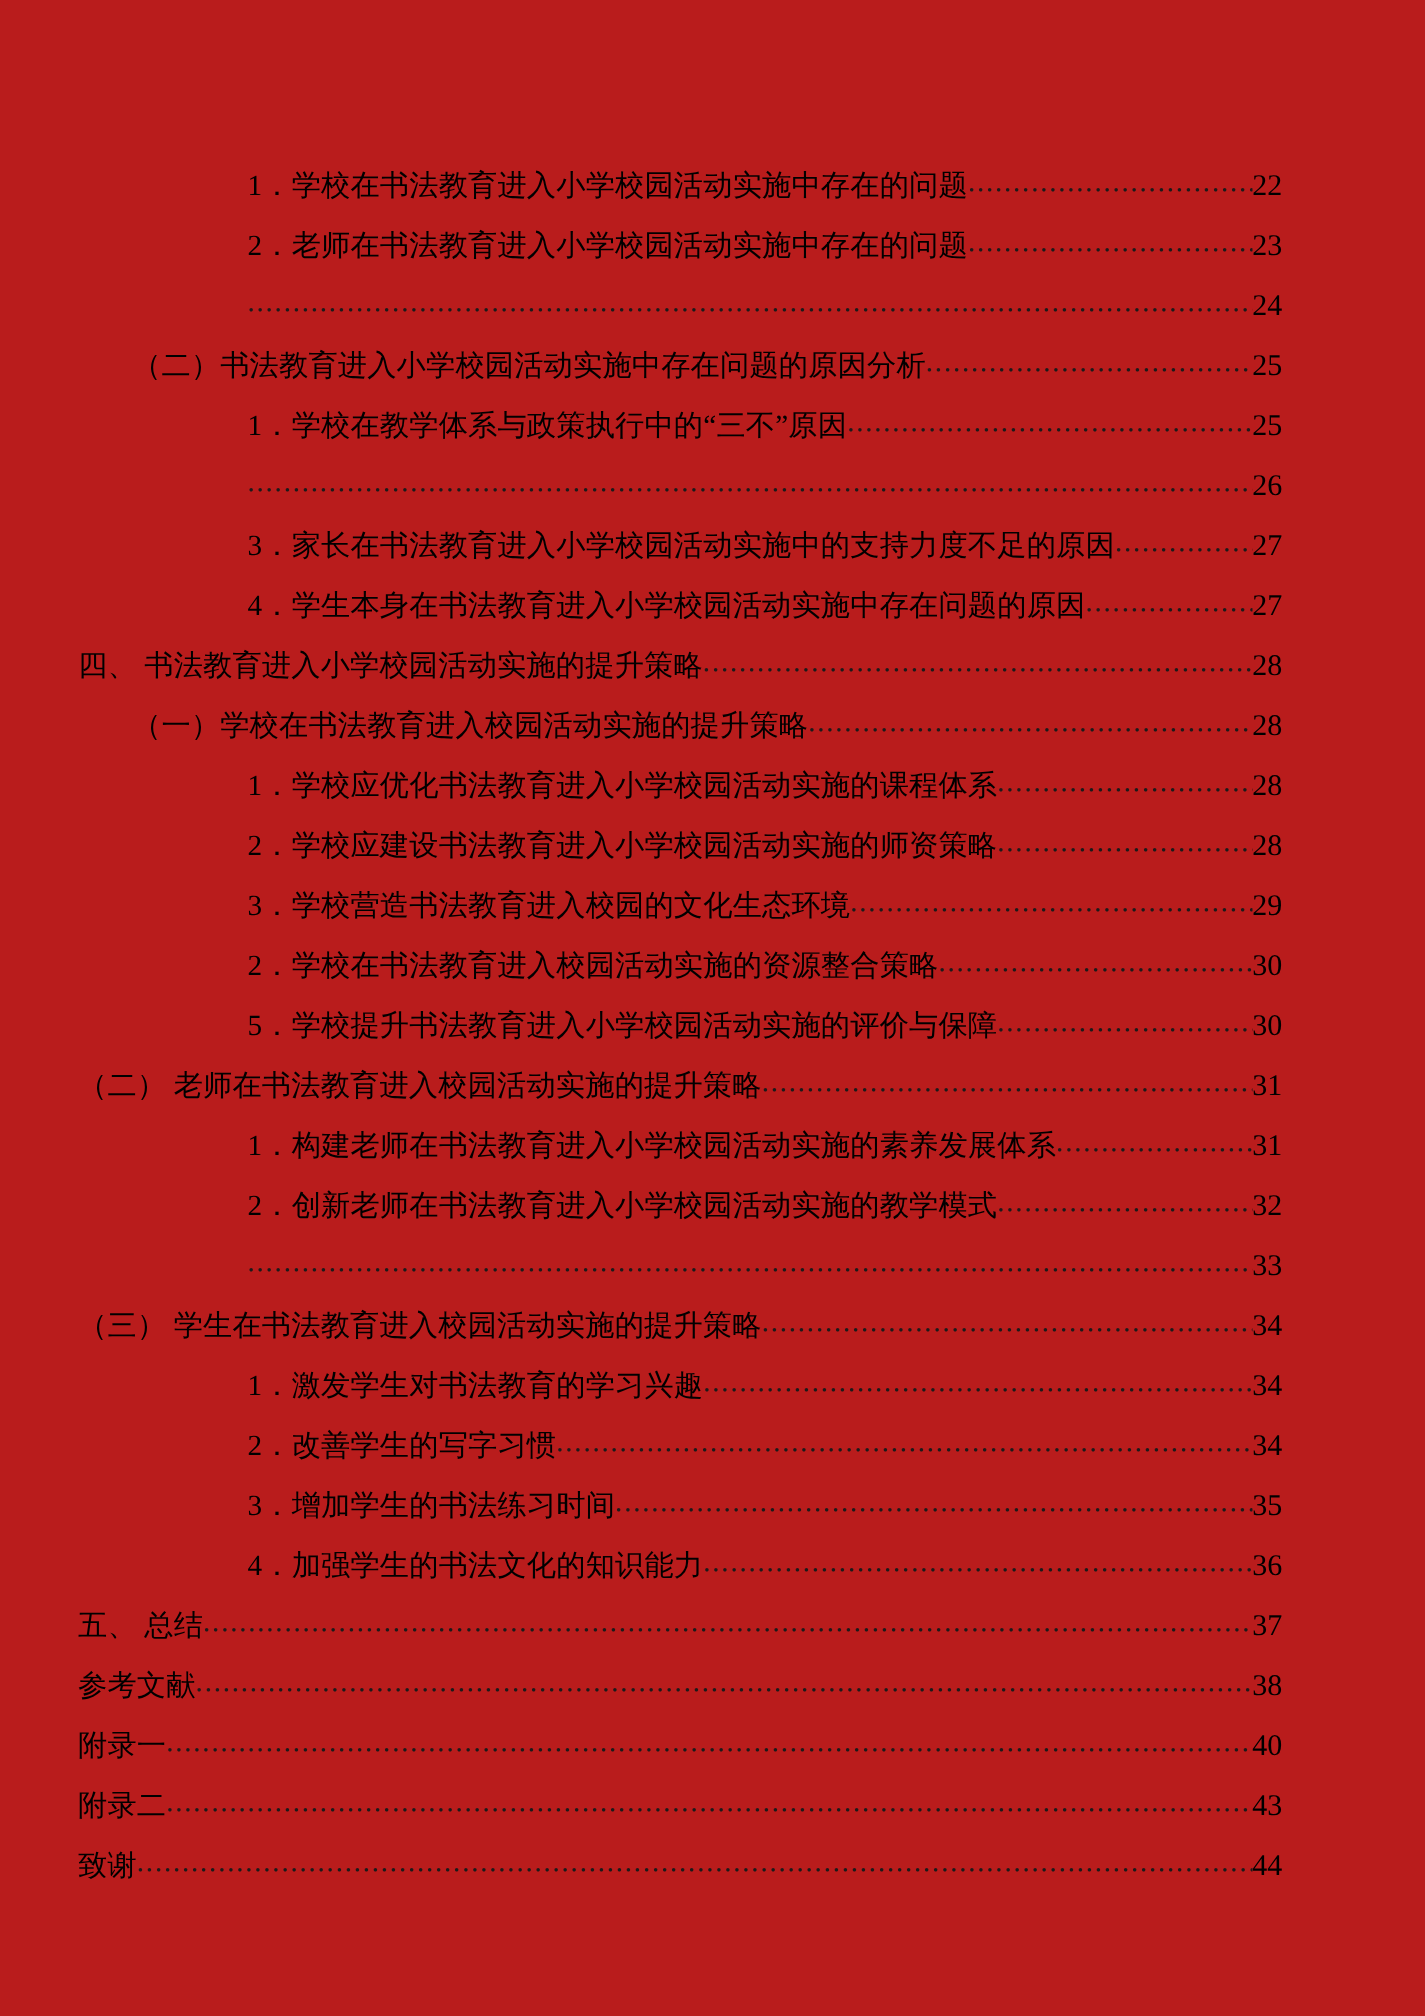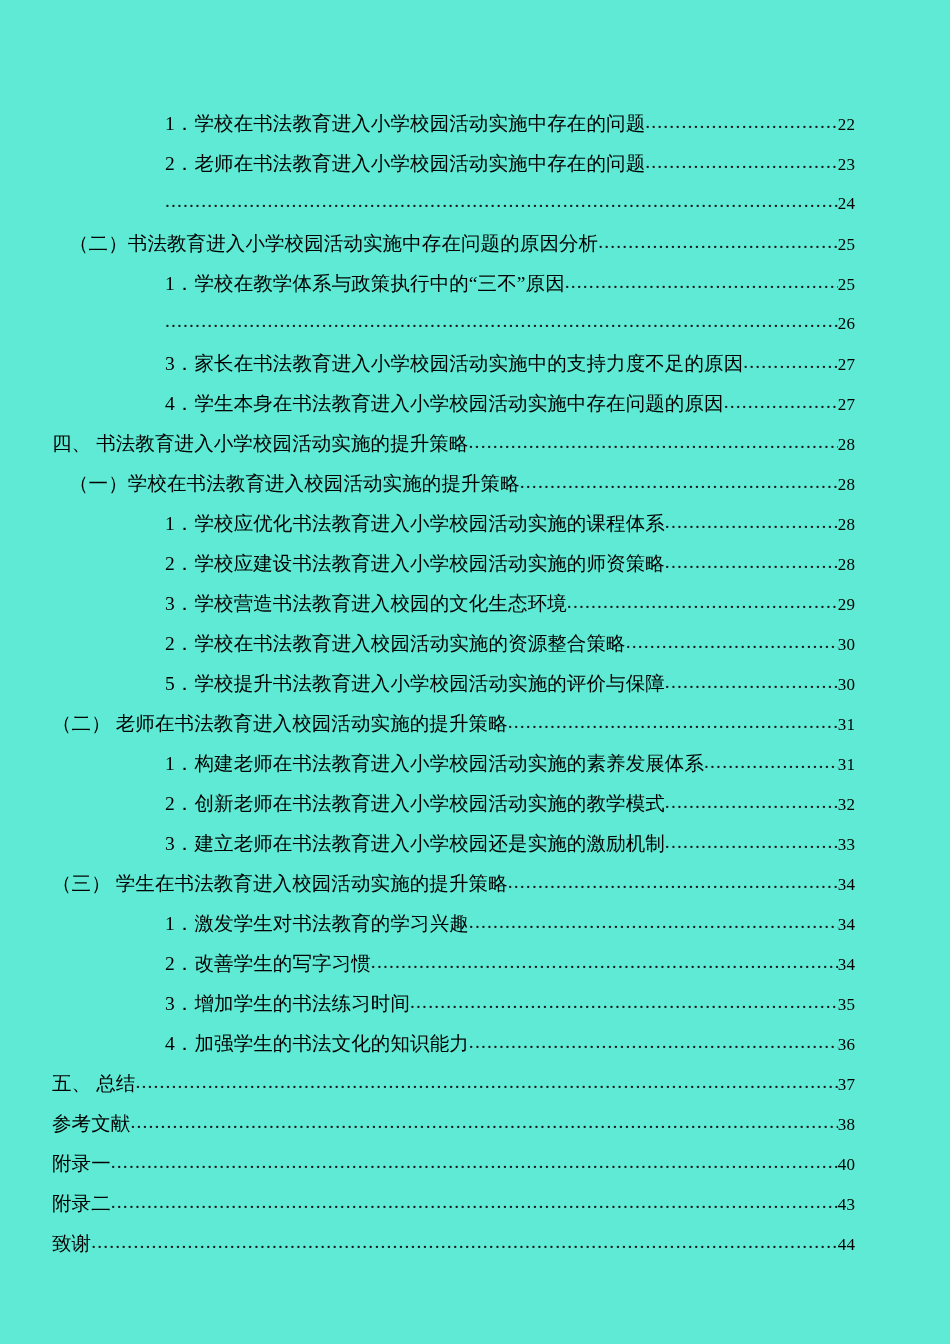--- a/index.html
+++ b/index.html
@@ -11,21 +11,21 @@
     width: 950px;
     height: 1344px;
     font-family: "Liberation Serif", "DejaVu Serif", serif;
     color: #000000;
     overflow: hidden;
   }
   #page {
     position: relative;
     width: 950px;
     height: 1344px;
-    background: #5eead4;
+    background: #b91c1c;
     box-sizing: border-box;
     padding: 0;
   }
   #toc {
     position: absolute;
     left: 0;
     top: 104px;
     width: 950px;
   }
   .toc-row {
@@ -35,21 +35,21 @@
     box-sizing: border-box;
     padding-right: 95px;
     height: 40px;
     line-height: 40px;
     white-space: nowrap;
     font-size: 19.5px;
     letter-spacing: 0.1px;
   }
   
   .lvl1 { padding-left: 52px; }
-  .lvl2 { padding-left: 69px; }
+  .lvl2 { padding-left: 88px; }
   .lvl3 { padding-left: 165px; }
 
   .toc-title {
     flex: 0 0 auto;
     font-size: 19.5px;
   }
   .leader {
     flex: 1 1 auto;
     overflow: hidden;
     min-width: 6px;
@@ -63,21 +63,21 @@
     letter-spacing: 1.15px;
     color: #1a1a1a;
     line-height: 1em;
     position: absolute;
     left: 0;
     bottom: -1px;
     white-space: nowrap;
   }
   .pageno {
     flex: 0 0 auto;
-    font-size: 17px;
+    font-size: 20px;
     text-align: right;
     padding-left: 0px;
     font-family: "Liberation Serif", "DejaVu Serif", serif;
   }
 </style>
 </head>
 <body>
 
 <div id="page">
   <div id="toc">
@@ -163,21 +163,20 @@
         <span class="toc-title">1．构建老师在书法教育进入小学校园活动实施的素养发展体系</span>
         <span class="leader"></span>
         <span class="pageno">31</span>
       </div>
       <div class="toc-row lvl3">
         <span class="toc-title">2．创新老师在书法教育进入小学校园活动实施的教学模式</span>
         <span class="leader"></span>
         <span class="pageno">32</span>
       </div>
       <div class="toc-row lvl3">
-        <span class="toc-title">3．建立老师在书法教育进入小学校园还是实施的激励机制</span>
         <span class="leader"></span>
         <span class="pageno">33</span>
       </div>
       <div class="toc-row lvl1">
         <span class="toc-title">（三） 学生在书法教育进入校园活动实施的提升策略</span>
         <span class="leader"></span>
         <span class="pageno">34</span>
       </div>
       <div class="toc-row lvl3">
         <span class="toc-title">1．激发学生对书法教育的学习兴趣</span>

